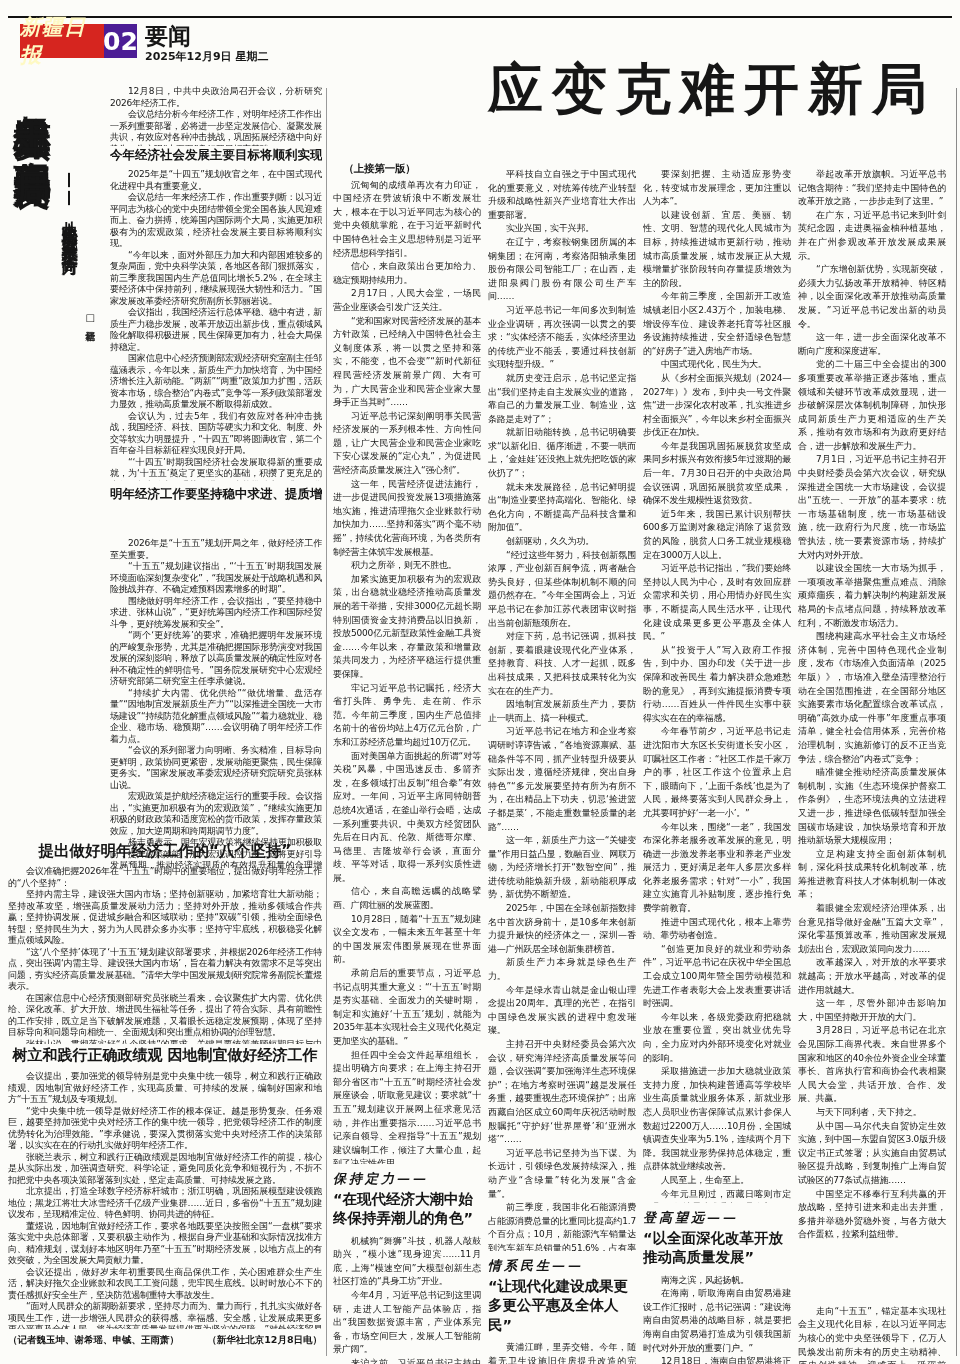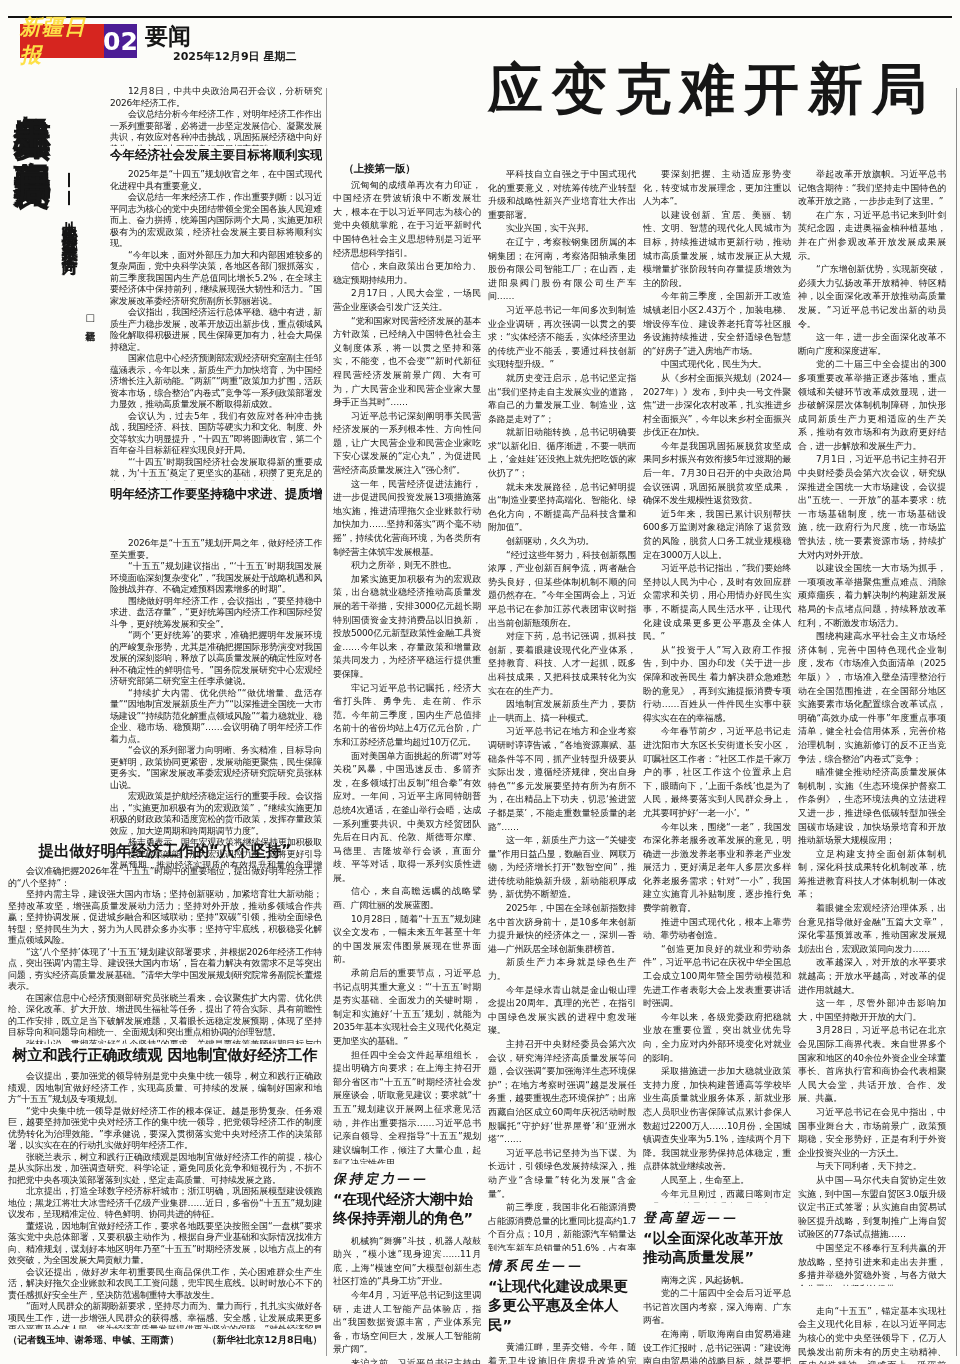--- a/index.html
+++ b/index.html
@@ -1,27 +1,27 @@
 <!DOCTYPE html>
 <html><head>
 <meta charset="utf-8">
 <style>
   html,body{margin:0;padding:0;background:#e9e8e3;}
   .page{position:relative;width:960px;height:1364px;margin:0 auto;background:#fcfcf9;color:#161616;
         font-family:"DejaVu Sans","Liberation Sans",sans-serif;overflow:hidden;}
   
   .toprule{position:absolute;left:8px;right:8px;top:16px;height:2px;background:#111;}
   .masthead{position:absolute;left:20px;top:24px;display:flex;align-items:flex-start;}
-  .logo{width:84px;height:34px;background:#d6251f;color:#fde047;display:flex;align-items:center;justify-content:center;
+  .logo{width:84px;height:34px;background:#d6251f;color:#fef9c3;display:flex;align-items:center;justify-content:center;
         font-family:"DejaVu Serif","Liberation Serif",serif;font-weight:bold;font-style:italic;font-size:21px;letter-spacing:1px;}
   .pageno{width:33px;height:34px;background:#4c1d95;color:#fff;display:flex;align-items:center;justify-content:center;
         font-size:25px;font-weight:bold;}
   .secblock{margin-left:8px;}
   .secname{font-size:23px;font-weight:900;line-height:24px;}
-  .dateline{font-size:11px;font-weight:bold;margin-top:1px;margin-left:28px;}
+  .dateline{font-size:11px;font-weight:bold;margin-top:1px;}
   
   .div-mid{position:absolute;left:326px;top:88px;height:1268px;width:1px;background:#9a9a9a;}
   .div-right{position:absolute;left:956px;top:88px;height:1268px;width:1px;background:#8a8a8a;}
   
   .v-head{position:absolute;left:10px;top:86px;height:736px;display:flex;}
   .v-title{writing-mode:vertical-rl;font-size:37px;font-weight:900;line-height:1.18;letter-spacing:1px;height:736px;}
   .v-sub{writing-mode:vertical-rl;font-size:16px;font-weight:700;height:640px;margin-left:5px;margin-top:86px;letter-spacing:2px;}
   .v-byline{writing-mode:vertical-rl;font-size:10px;margin-left:3px;margin-top:226px;color:#222;}
   .lblock{position:absolute;overflow:hidden;text-align:justify;font-size:9px;line-height:11.5px;letter-spacing:-0.2px;}
   .lhead{position:absolute;text-align:center;font-weight:900;overflow:hidden;white-space:nowrap;}
@@ -94,21 +94,21 @@
       <p class="bp">“今年以来，面对外部压力加大和内部困难较多的复杂局面，党中央科学决策，各地区各部门狠抓落实，前三季度我国国内生产总值同比增长5.2%，在全球主要经济体中保持前列，继续展现强大韧性和活力。”国家发展改革委经济研究所副所长郭丽岩说。</p>
       <p class="bp">会议指出，我国经济运行总体平稳、稳中有进，新质生产力稳步发展，改革开放迈出新步伐，重点领域风险化解取得积极进展，民生保障更加有力，社会大局保持稳定。</p>
       <p class="bp">国家信息中心经济预测部宏观经济研究室副主任邹蕴涵表示，今年以来，新质生产力加快培育，为中国经济增长注入新动能。“两新”“两重”政策加力扩围，活跃资本市场，综合整治“内卷式”竞争等一系列政策部署发力显效，推动高质量发展不断取得新成效。</p>
       <p class="bp">会议认为，过去5年，我们有效应对各种冲击挑战，我国经济、科技、国防等硬实力和文化、制度、外交等软实力明显提升，“十四五”即将圆满收官，第二个百年奋斗目标新征程实现良好开局。</p>
       <p class="bp">“‘十四五’时期我国经济社会发展取得新的重要成就，为‘十五五’奠定了更坚实的基础，积攒了更充足的底气。坚定信心、乘势而进，一定能推动中国式现代化建设不断取得新成就。”郭丽岩说。</p>
     </div>
   <div id="lsh1" class="lhead">明年经济工作要坚持稳中求进、提质增效</div>
   <div id="lsb1" class="lblock">
       <p class="bp">2026年是“十五五”规划开局之年，做好经济工作至关重要。</p>
       <p class="bp">“十五五”规划建议指出，“‘十五五’时期我国发展环境面临深刻复杂变化”，“我国发展处于战略机遇和风险挑战并存、不确定难预料因素增多的时期”。</p>
-      <p class="bp">围绕做好明年经济工作，会议指出，“要坚持稳中求进、盘活存量”，“更好统筹国内经济工作和国际经贸斗争，更好统筹发展和安全”。</p>
+      <p class="bp">围绕做好明年经济工作，会议指出，“要坚持稳中求进、张林山说”，“更好统筹国内经济工作和国际经贸斗争，更好统筹发展和安全”。</p>
       <p class="bp">“两个‘更好统筹’的要求，准确把握明年发展环境的严峻复杂形势，尤其是准确把握国际形势演变对我国发展的深刻影响，释放了以高质量发展的确定性应对各种不确定性的鲜明信号。”国务院发展研究中心宏观经济研究部第二研究室主任李承健说。</p>
       <p class="bp">“持续扩大内需、优化供给”“做优增量、盘活存量”“因地制宜发展新质生产力”“以深推进全国统一大市场建设”“持续防范化解重点领域风险”“着力稳就业、稳企业、稳市场、稳预期”……会议明确了明年经济工作着力点。</p>
       <p class="bp">“会议的系列部署力向明晰、务实精准，目标导向更鲜明，政策协同更紧密，发展动能更聚焦，民生保障更务实。”国家发展改革委宏观经济研究院研究员张林山说。</p>
       <p class="bp">宏观政策是护航经济稳定运行的重要手段。会议指出，“实施更加积极有为的宏观政策”，“继续实施更加积极的财政政策和适度宽松的货币政策，发挥存量政策效应，加大逆周期和跨周期调节力度”。</p>
       <p class="bp">杨志勇表示，明年宏观政策将继续保持更加积极取向，提升政策效能，加大宏观调控力度，这将更好引导发展预期，推动经济实现质的有效提升和量的合理增长，确保实现目标任务。</p>
     </div>
   <div id="lsh2" class="lhead">提出做好明年经济工作的“八个坚持”</div>
   <div id="lsb2" class="lblock">
       <p class="bp">会议准确把握2026年在“十五五”时期中的重要地位，提出做好明年经济工作的“八个坚持”：</p>
       <p class="bp">坚持内需主导，建设强大国内市场；坚持创新驱动，加紧培育壮大新动能；坚持改革攻坚，增强高质量发展动力活力；坚持对外开放，推动多领域合作共赢；坚持协调发展，促进城乡融合和区域联动；坚持“双碳”引领，推动全面绿色转型；坚持民生为大，努力为人民群众多办实事；坚持守牢底线，积极稳妥化解重点领域风险。</p>
@@ -205,42 +205,40 @@
         <p class="bp">“创造更加良好的就业和劳动条件”，习近平总书记在庆祝中华全国总工会成立100周年暨全国劳动模范和先进工作者表彰大会上发表重要讲话时强调。</p>
         <p class="bp">今年以来，各级党委政府把稳就业放在重要位置，突出就业优先导向，全力应对内外部环境变化对就业的影响。</p>
         <p class="bp">采取措施进一步加大稳就业政策支持力度，加快构建普通高等学校毕业生高质量就业服务体系，新就业形态人员职业伤害保障试点累计参保人数超过2200万人……10月份，全国城镇调查失业率为5.1%，连续两个月下降。我国就业形势保持总体稳定，重点群体就业继续改善。</p>
         <p class="bp">人民至上，生命至上。</p>
         <p class="bp">今年元旦刚过，西藏日喀则市定日县6.8级地震造成重大人员伤亡。</p>
       </div>
       <div class="kicker">登高望远——</div>
       <div class="squote">“以全面深化改革开放推动高质量发展”</div>
       <div class="col-bottom">
         <p class="bp">南海之滨，风起扬帆。</p>
-        <p class="bp">党的二十届四中全会后习近平总书记首次国内考察，深入海南、广东两省。</p>
         <p class="bp">在海南，听取海南自由贸易港建设工作汇报时，总书记强调：“建设海南自由贸易港的战略目标，就是要把海南自由贸易港打造成为引领我国新时代对外开放的重要门户。”</p>
         <p class="bp">12月18日，海南自由贸易港将正式启动全岛封关。1978年的这一天，划时代的党的十一届三中全会召开。</p>
       </div>
     </div>
   <div id="mc3" class="mcol">
       <div class="col-top">
         <p class="bp">举起改革开放旗帜。习近平总书记饱含期待：“我们坚持走中国特色的改革开放之路，一步步走到了这里。”</p>
         <p class="bp">在广东，习近平总书记来到叶剑英纪念园，走进奥福金柚种植基地，并在广州参观改革开放发展成果展示。</p>
         <p class="bp">“广东增创新优势，实现新突破，必须大力弘扬改革开放精神、特区精神，以全面深化改革开放推动高质量发展。”习近平总书记发出新的动员令。</p>
         <p class="bp">这一年，进一步全面深化改革不断向广度和深度进军。</p>
         <p class="bp">党的二十届三中全会提出的300多项重要改革举措正逐步落地，重点领域和关键环节改革成效显现，进一步破解深层次体制机制障碍，加快形成同新质生产力更相适应的生产关系，推动有效市场和有为政府更好结合，进一步解放和发展生产力。</p>
         <p class="bp">7月1日，习近平总书记主持召开中央财经委员会第六次会议，研究纵深推进全国统一大市场建设，会议提出“五统一、一开放”的基本要求：统一市场基础制度，统一市场基础设施，统一政府行为尺度，统一市场监管执法，统一要素资源市场，持续扩大对内对外开放。</p>
         <p class="bp">以建设全国统一大市场为抓手，一项项改革举措聚焦重点难点、消除顽瘴痼疾，着力解决制约构建新发展格局的卡点堵点问题，持续释放改革红利，不断激发市场活力。</p>
         <p class="bp">围绕构建高水平社会主义市场经济体制，完善中国特色现代企业制度，发布《市场准入负面清单（2025年版）》，市场准入壁垒清理整治行动在全国范围推进，在全国部分地区实施要素市场化配置综合改革试点，明确“高效办成一件事”年度重点事项清单，健全社会信用体系，完善价格治理机制，实施新修订的反不正当竞争法，综合整治“内卷式”竞争；</p>
         <p class="bp">瞄准健全推动经济高质量发展体制机制，实施《生态环境保护督察工作条例》，生态环境法典的立法进程又进一步，推进绿色低碳转型加强全国碳市场建设，加快场景培育和开放推动新场景大规模应用；</p>
         <p class="bp">立足构建支持全面创新体制机制，深化科技成果转化机制改革，统筹推进教育科技人才体制机制一体改革；</p>
         <p class="bp">着眼健全宏观经济治理体系，出台意见指导做好金融“五篇大文章”，深化零基预算改革，推动国家发展规划法出台，宏观政策同向发力……</p>
         <p class="bp">改革越深入，对开放的水平要求就越高；开放水平越高，对改革的促进作用就越大。</p>
         <p class="bp">这一年，尽管外部冲击影响加大，中国坚持敞开开放的大门。</p>
         <p class="bp">3月28日，习近平总书记在北京会见国际工商界代表。来自世界多个国家和地区的40余位外资企业全球董事长、首席执行官和商协会代表相聚人民大会堂，共话开放、合作、发展、共赢。</p>
-        <p class="bp">习近平总书记在会见中指出，中国事业舞台大，市场前景广，政策预期稳，安全形势好，正是有利于外资企业投资兴业的一方沃土。</p>
         <p class="bp">与天下同利者，天下持之。</p>
         <p class="bp">从中国—马尔代夫自贸协定生效实施，到中国—东盟自贸区3.0版升级议定书正式签署；从实施自由贸易试验区提升战略，到复制推广上海自贸试验区的77条试点措施……</p>
         <p class="bp">中国坚定不移奉行互利共赢的开放战略，坚持引进来和走出去并重，多措并举稳外贸稳外资，与各方做大合作蛋糕，拉紧利益纽带。</p>
       </div>
       <div class="col-close">
         <p class="bp">走向“十五五”，锚定基本实现社会主义现代化目标，在以习近平同志为核心的党中央坚强领导下，亿万人民焕发出前所未有的历史主动精神、历史创造精神，迎难而上、砥砺前行，迎来更加壮阔的光明前程。 <b>（新华社北京12月8日电）</b></p>
       </div>
     </div>
 
 </div>

